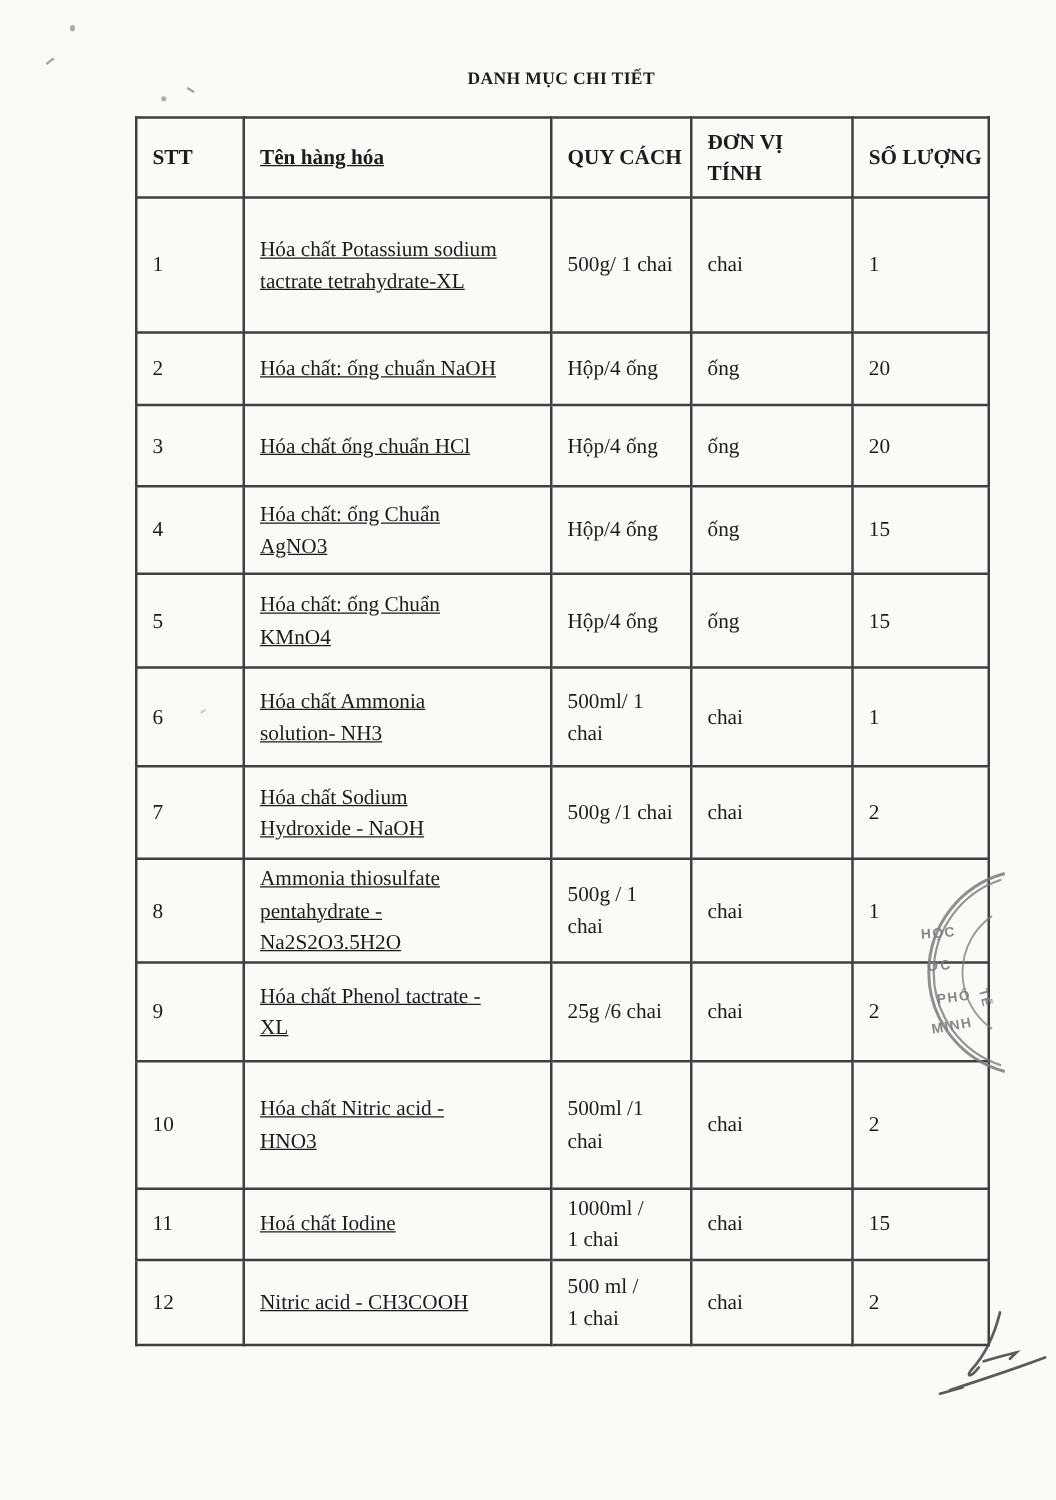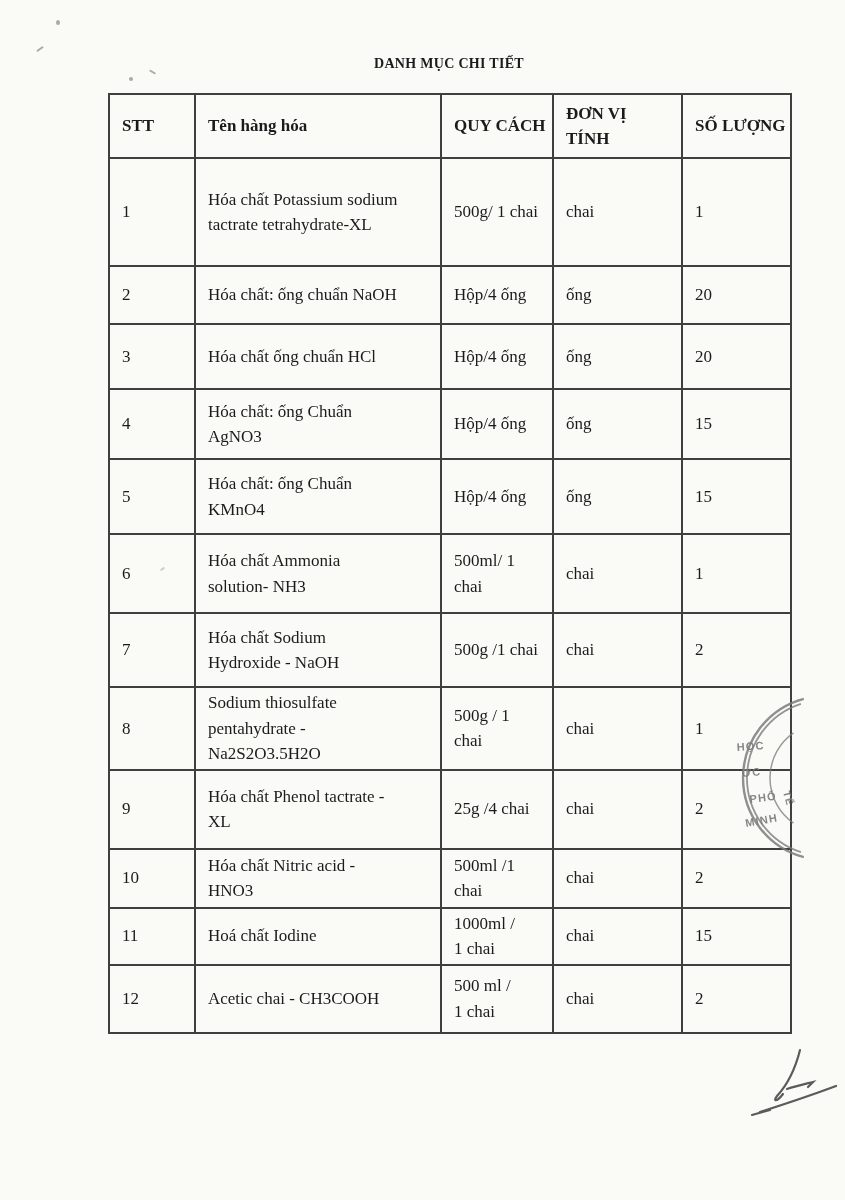--- a/index.html
+++ b/index.html
@@ -36,21 +36,21 @@
     text-align: left;
     font-size: 17px;
     line-height: 1.5;
     white-space: pre-line;
     padding: 2px 4px 2px 12px;
     overflow: hidden;
   }
   table.items th { font-weight: bold; }
   thead tr { height: 64px; }
   th:nth-child(1), td:nth-child(1) { padding-left: 12px; font-family: Liberation Serif, serif; }
-  th:nth-child(2), td:nth-child(2) { padding-left: 14px; }
+  th:nth-child(2), td:nth-child(2) { padding-left: 14px; text-decoration: underline; }
   th:nth-child(3), td:nth-child(3) { padding-left: 8px;  padding-right: 2px; }
   th:nth-child(4), td:nth-child(4) { padding-left: 10px; }
   th:nth-child(5), td:nth-child(5) { padding-left: 11px; margin-top: 40px; }
 
   
   .speck {
     position: absolute;
     background: #8d8d8d;
     border-radius: 50%;
     opacity: 0.75;
@@ -158,56 +158,56 @@
         <tr style="height: 74px;">
           <td>7</td>
           <td>Hóa chất Sodium
 Hydroxide - NaOH</td>
           <td>500g /1 chai</td>
           <td>chai</td>
           <td>2</td>
         </tr>
         <tr style="height: 78px;">
           <td>8</td>
-          <td>Sodium thiosulfate
+          <td>Ammonia thiosulfate
 pentahydrate -
 Na2S2O3.5H2O</td>
           <td>500g / 1
 chai</td>
           <td>chai</td>
           <td>1</td>
         </tr>
         <tr style="height: 79px;">
           <td>9</td>
           <td>Hóa chất Phenol tactrate -
 XL</td>
-          <td>25g /4 chai</td>
-          <td>chai</td>
-          <td>2</td>
-        </tr>
-        <tr style="height: 59px;">
+          <td>25g /6 chai</td>
+          <td>chai</td>
+          <td>2</td>
+        </tr>
+        <tr style="height: 102px;">
           <td>10</td>
           <td>Hóa chất Nitric acid -
 HNO3</td>
           <td>500ml /1
 chai</td>
           <td>chai</td>
           <td>2</td>
         </tr>
         <tr style="height: 56px;">
           <td>11</td>
           <td>Hoá chất Iodine</td>
           <td>1000ml /
 1 chai</td>
           <td>chai</td>
           <td>15</td>
         </tr>
         <tr style="height: 68px;">
           <td>12</td>
-          <td>Acetic chai - CH3COOH</td>
+          <td>Nitric acid - CH3COOH</td>
           <td>500 ml /
 1 chai</td>
           <td>chai</td>
           <td>2</td>
         </tr>
       </tbody>
   </table>
 
   <svg class="stamp-svg" width="145" height="185" viewBox="0 0 145 185">
     <path d="M 103.8 8.8 A 82 82 0 0 0 103.8 167.2" fill="none" stroke-width="2.4" opacity="0.85" stroke="#7b7b7b"></path>

